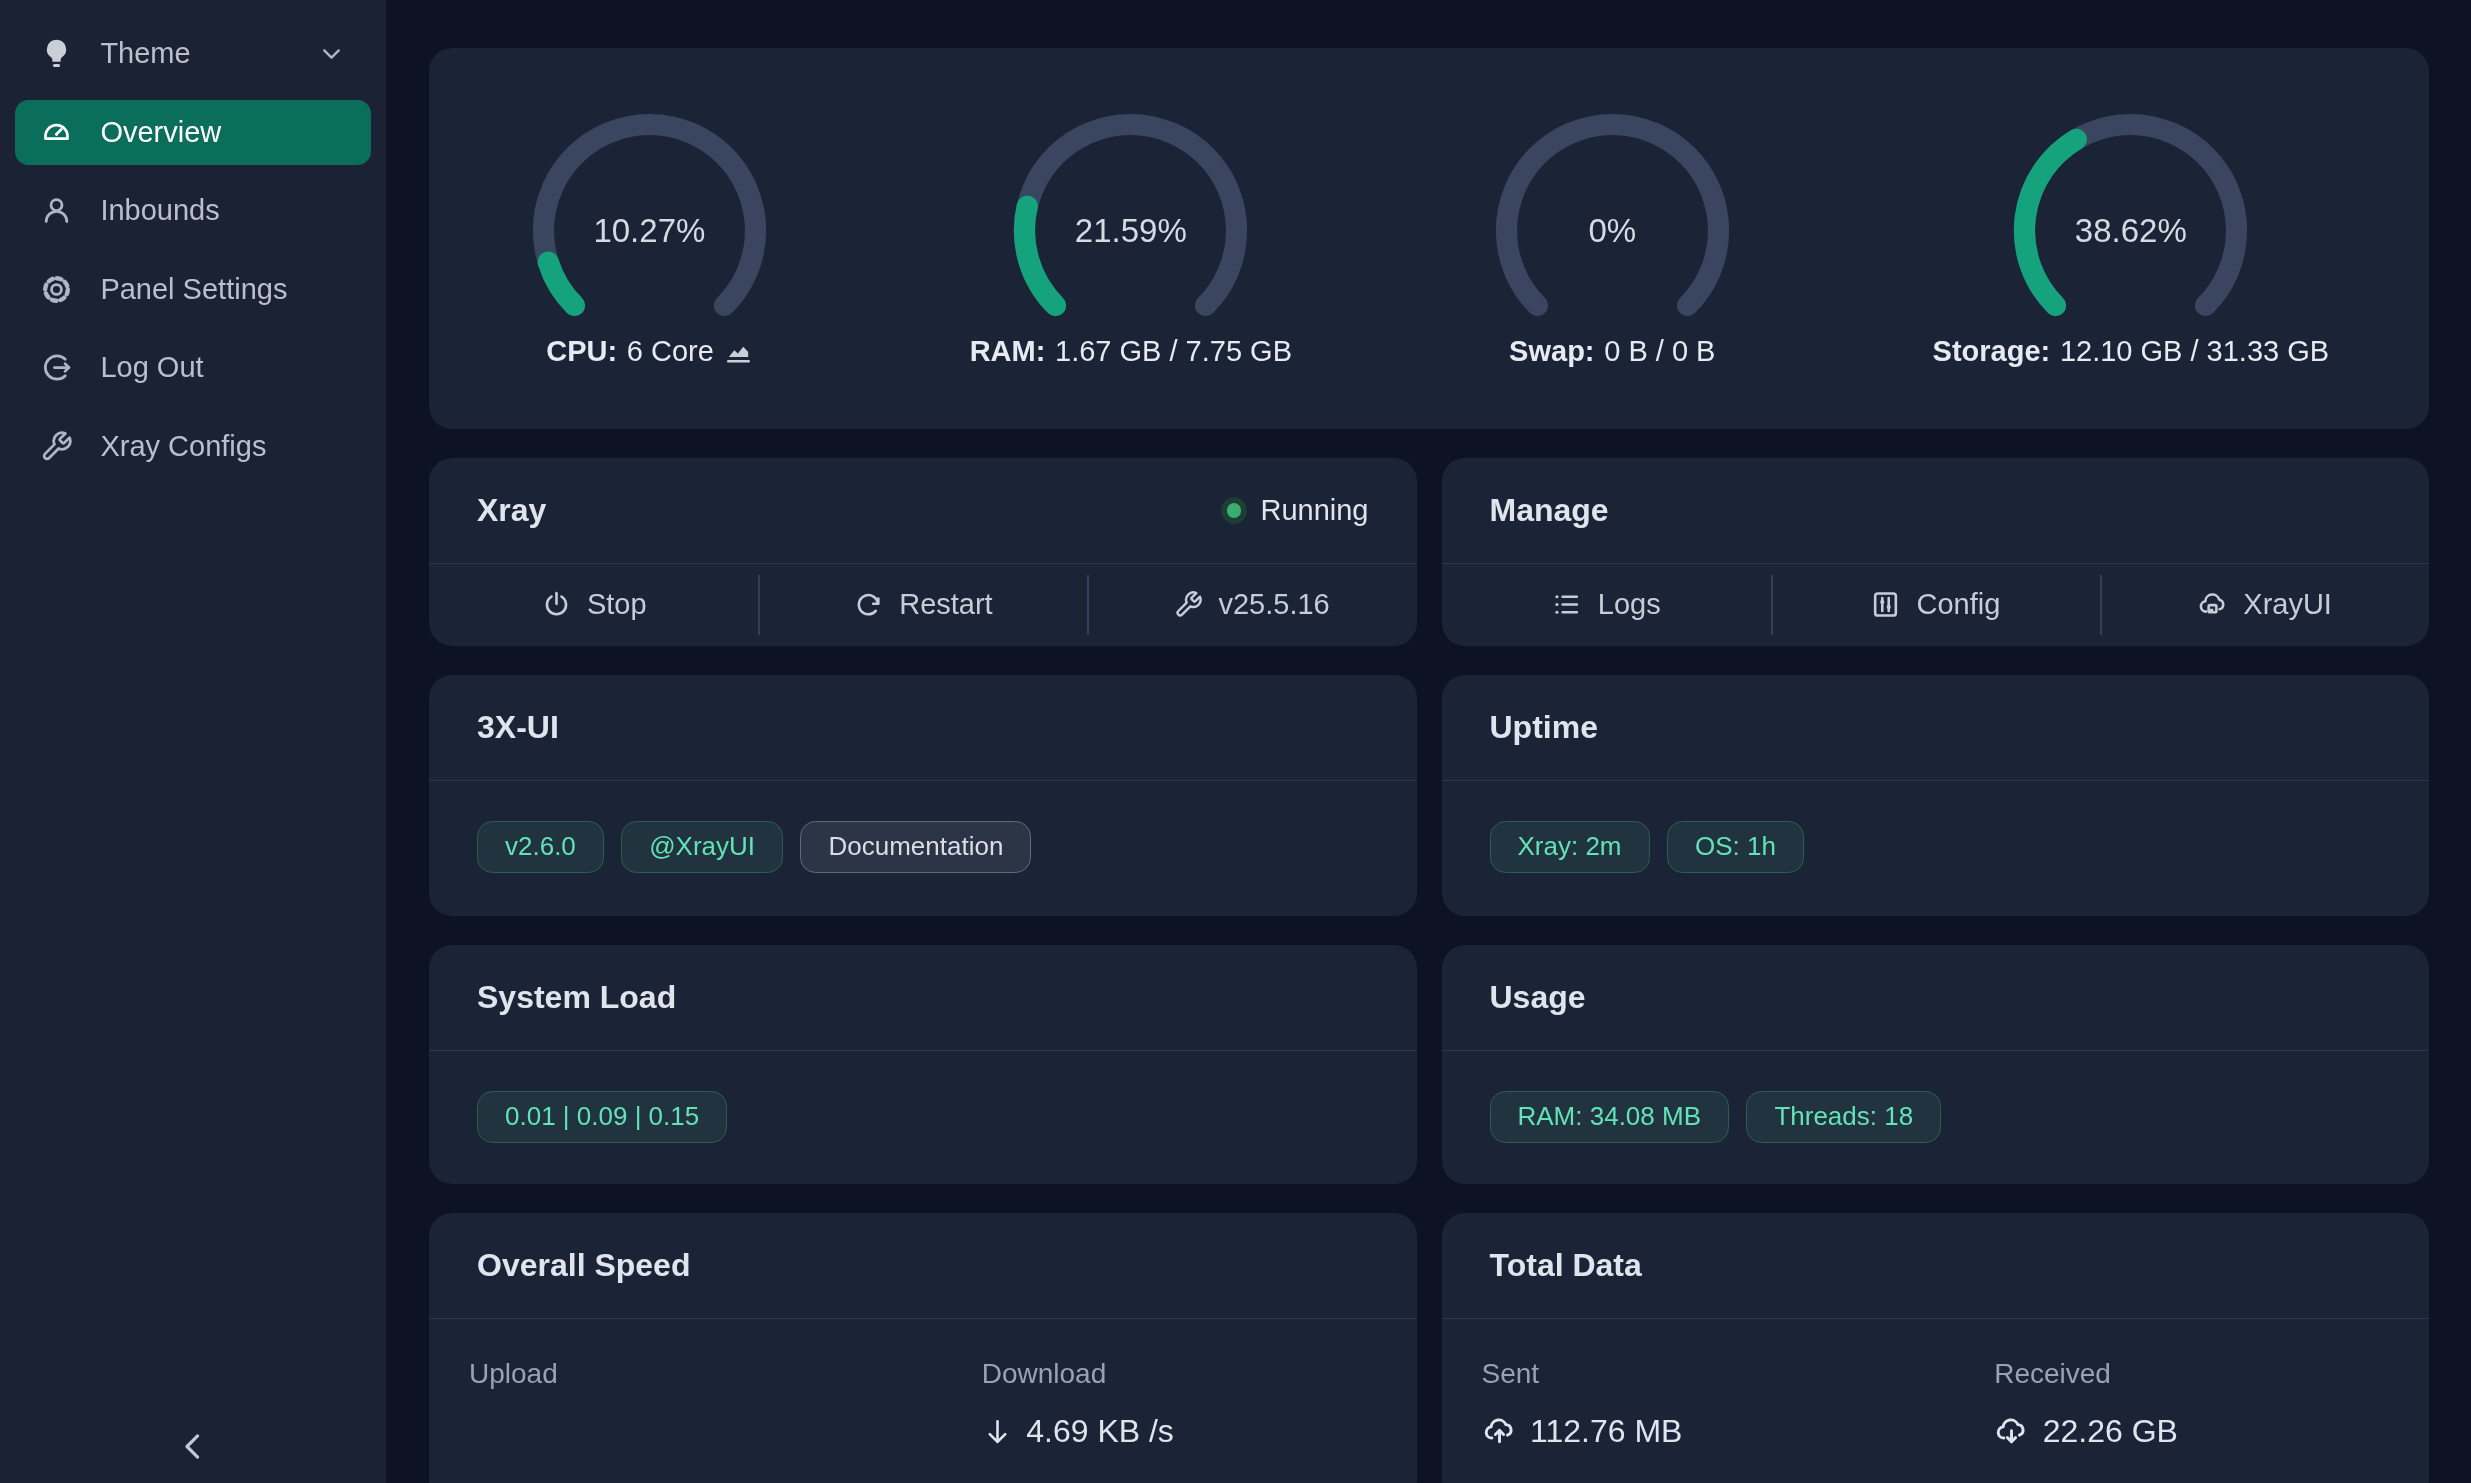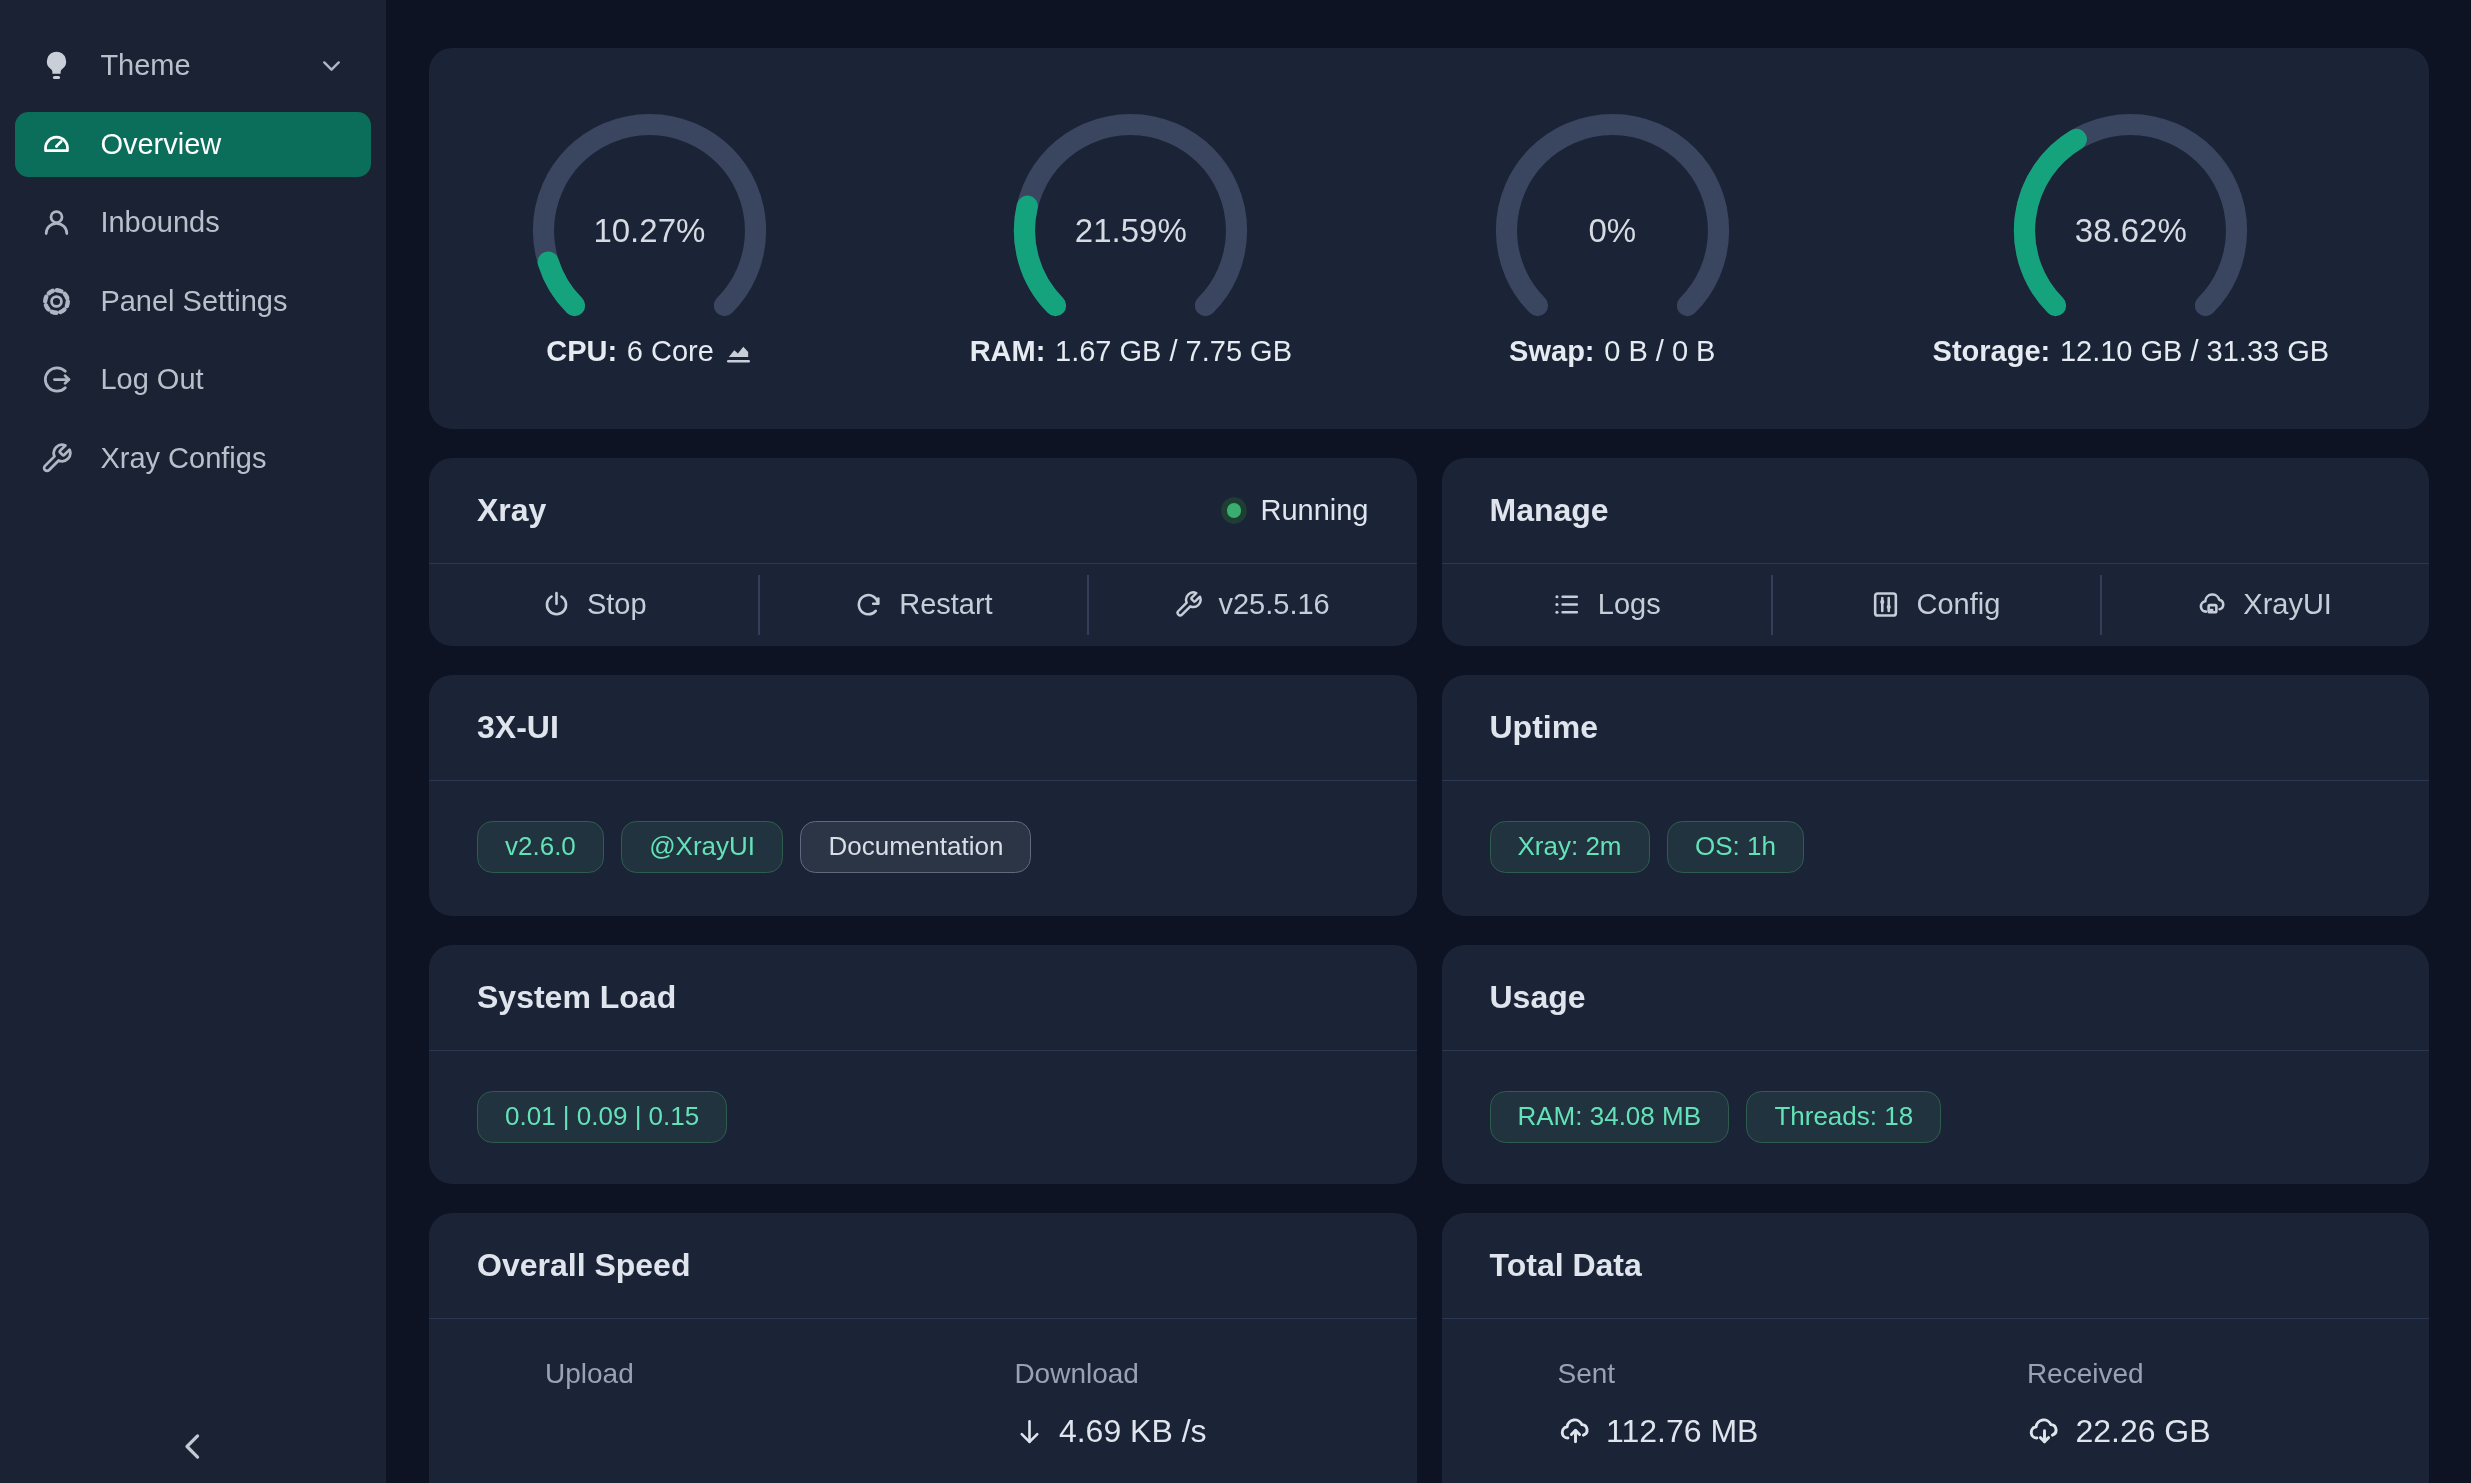--- a/index.html
+++ b/index.html
@@ -21,21 +21,21 @@
   *{box-sizing:border-box;}
   html,body{margin:0;padding:0;}
   body{
     width:2472px;height:1483px;overflow:hidden;
     background:var(--bg);
     font-family:"Liberation Sans", sans-serif;
     display:flex;
     color:var(--text);
   }
   
-  .sidebar{width:386px;flex:none;background:var(--panel);position:relative;padding-top:33px;}
+  .sidebar{width:386px;flex:none;background:var(--panel);position:relative;padding-top:21px;}
   .side-item{
     height:65px;margin:0 15.4px 13.5px 15.4px;display:flex;align-items:center;
     padding:0 25px;border-radius:13.5px;color:var(--side-text);font-size:29px;cursor:pointer;
   }
   .side-item .lbl{margin-left:27px;}
   .side-item.active{background:var(--green);color:#fff;}
   .side-item.active svg{stroke:#fff;}
   .side-item svg{stroke:var(--icon);flex:none;}
   .theme-row{justify-content:flex-start;}
   .theme-row .chev{margin-left:auto;}
@@ -81,21 +81,21 @@
   .status-dot{width:14.5px;height:14.5px;border-radius:50%;background:#3aae6e;box-shadow:0 0 0 5.8px #1e3d33;margin-right:3.9px;}
   
   .badge-row{display:flex;align-items:center;gap:17.4px;padding:0 48px;height:131px;}
   .badge{
     height:52px;padding:0 27px;border-radius:15.4px;display:inline-flex;align-items:center;
     font-size:26px;white-space:nowrap;
   }
   .badge.success{color:var(--mint);border:1.9px solid #2f5d4d;background:rgba(99,226,183,0.08);}
   .badge.default{color:#d9dee6;border:1.9px solid #5f6980;background:rgba(255,255,255,0.08);cursor:pointer;}
   
-  .metrics{display:grid;grid-template-columns:57% 43%;padding:39px 48px 0 72px;margin-left:44px;}
+  .metrics{display:grid;grid-template-columns:57% 43%;padding:39px 48px 0 40px;}
   .metric-label{color:var(--muted);font-size:28px;}
   .metric-value{margin-top:23px;color:var(--text);font-size:32px;display:flex;align-items:center;gap:13.5px;}
   .metric-value svg{stroke:var(--text);flex:none;}
   svg.ic{fill:none;stroke-width:2;stroke-linecap:round;stroke-linejoin:round;}
 </style>
 </head>
 <body>
 
 <div class="sidebar">
 

